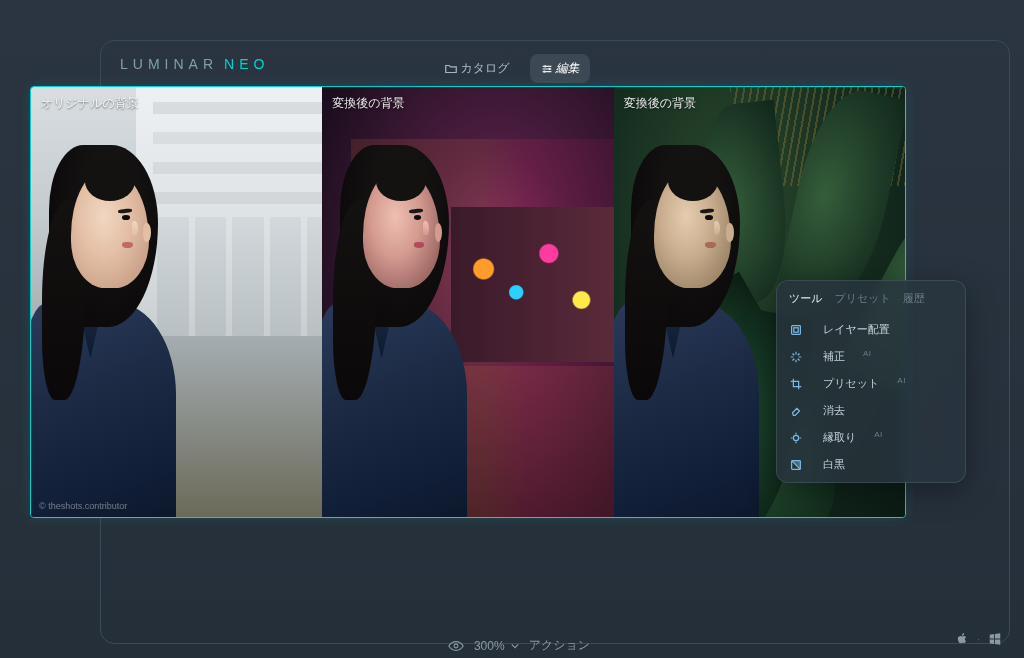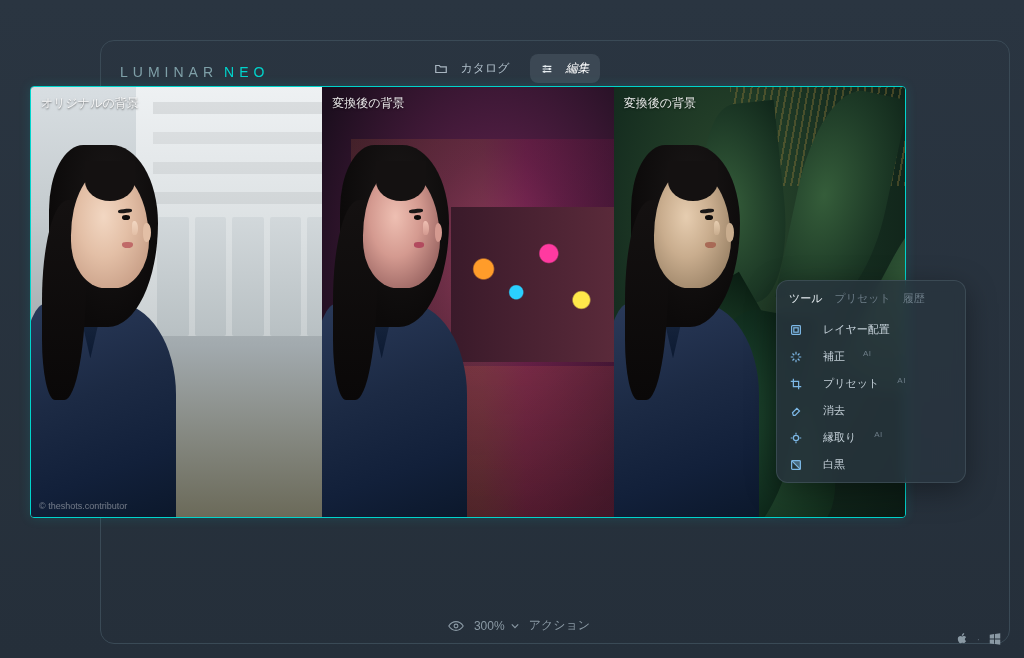--- a/index.html
+++ b/index.html
@@ -19,31 +19,30 @@
       border-radius: 14px;
     }
     
     .topbar {
       position: absolute;
       left: 120px; top: 56px;
       display: flex; align-items: center; gap: 6px;
       color: #7fa0a8;
       font-size: 14px; letter-spacing: 5px;
       font-weight: 300;
-      margin-top: 8px;
     }
     .topbar .neo { color: #00d4cc; font-weight: 500; text-align: right; }
     .top-nav {
       position: absolute;
       top: 54px; left: 0; right: 0;
       display: flex; justify-content: center;
       gap: 10px;
     }
     .nav-item {
-      display: flex; align-items: center; gap: 12px;
+      display: flex; align-items: center; gap: 2px;
       padding: 6px 10px;
       font-size: 12px; color: #b0bfca;
       border-radius: 8px;
       cursor: pointer;
     }
     .nav-item.active {
       background: #3c4854;
       color: #ffffff;
       font-style: italic;
     }
@@ -179,21 +178,21 @@
     .bg-a .person { --sk1:#f2d7c2; --sk2:#e3bfa6; --sk3:#c9a088; --lip:#c06a68; }
     .bg-b .person { --sk1:#eebfb2; --sk2:#d49a90; --sk3:#9a6562; --lip:#b24a5e; }
     .bg-c .person { --sk1:#e6cdb0; --sk2:#c9ad8e; --sk3:#9c8468; --lip:#a86a56; }
     
     .credit {
       position: absolute; left: 8px; bottom: 6px;
       font-size: 9px; color: rgba(255,255,255,.4);
     }
     .bottom-bar {
       position: absolute;
-      left: 0; right: 0; bottom: 24px;
+      left: 0; right: 0; bottom: 4px;
       display: flex; justify-content: center; align-items: center; gap: 10px;
       color: #8a99a4; font-size: 12px; margin-left: 14px;
     }
     .bottom-bar .zoom { display: flex; align-items: center; gap: 6px; cursor: pointer;}
     .bottom-bar svg { width: 16px; height: 14px; }
     .os-icons { position: absolute; right: 22px; bottom: 12px; display: flex; gap: 8px; align-items: center;}
     .os-icons svg { width: 14px; height: 14px; fill: #8a99a4; }
     .os-icons .dot { color:#566470; font-size:10px; }
     
     .tools-panel {

